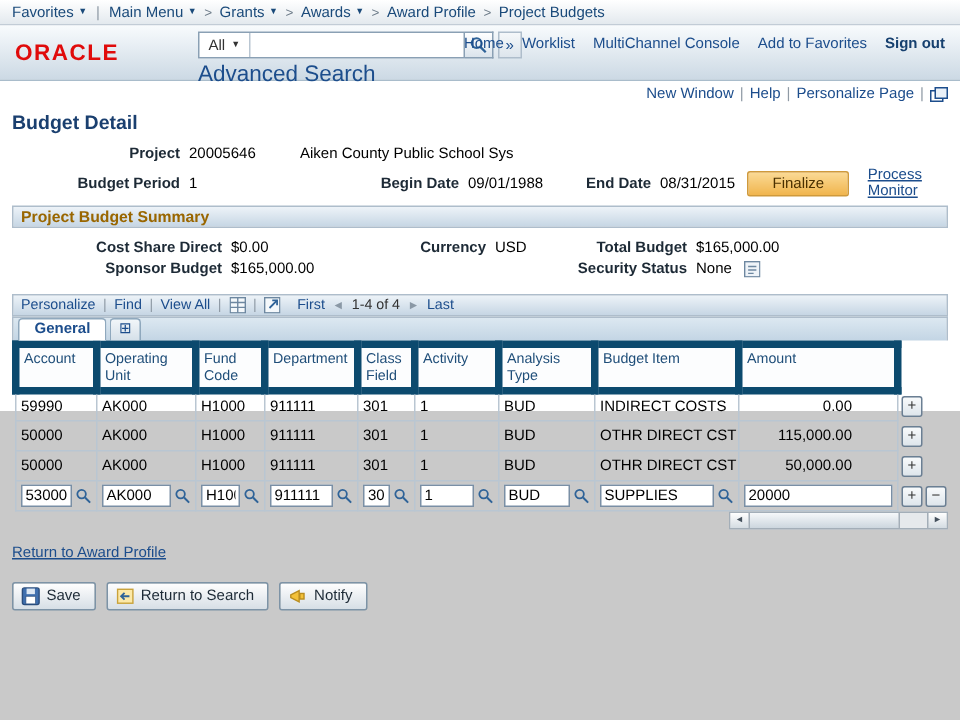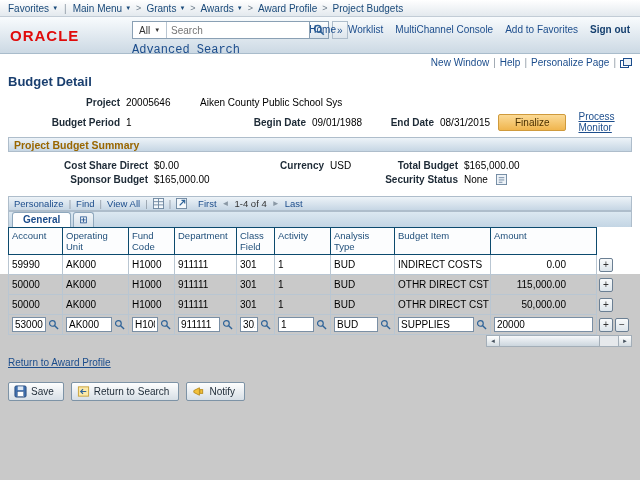--- a/index.html
+++ b/index.html
@@ -23,21 +23,21 @@
   .search-area { position:absolute; left:132px; top:4px; }
   .search-row { display:flex; align-items:stretch; }
   .search-box { display:flex; align-items:center; border:1px solid #8aa0b4; background:#fff; height:18px; width:178px; }
   .search-scope { display:flex; align-items:center; gap:4px; padding:0 6px; border-right:1px solid #b9c6d2; font-size:10px; color:#333; height:100%; cursor:pointer; }
   .search-scope .caret { color:#333; }
   .search-input { border:none; outline:none; flex:1; font-size:10px; padding:0 4px; color:#555; min-width:0; font-family:inherit; }
   .search-btn { width:19px; height:18px; border:1px solid #8aa0b4; border-left:none; background:linear-gradient(#ffffff,#dbe4ec);
     display:flex; align-items:center; justify-content:center; cursor:pointer; padding:0; }
   .adv-chip { margin-left:3px; height:18px; font-size:10px; color:#1c4d8c; border:1px solid #aebdcb; background:linear-gradient(#f5f8fa,#dde5ec);
     padding:0 4px; display:flex; align-items:center; cursor:pointer; }
-  .advanced-search { display:inline-block; margin-top:2px; font-size:12px; color:#1c4d8c; text-decoration:none; cursor:pointer;font-family:Liberation Mono, monospace; }
+  .advanced-search { display:inline-block; margin-top:2px; font-size:15px; color:#1c4d8c; text-decoration:none; cursor:pointer; }
   .header-links { position:absolute; right:10px; top:7px; font-size:10px; display:flex; gap:12px; align-items:center; }
   .header-links a { color:#1c4d8c; text-decoration:none; cursor:pointer; }
   .header-links a.signout { font-weight:bold; color:#16406f; }
 
   
   .page-links { height:15px; display:flex; justify-content:flex-end; align-items:center; gap:4px; font-size:10px; padding:2px 8px 0; }
   .page-links a { color:#1c4d8c; text-decoration:none; cursor:pointer; }
   .plk-sep { color:#8f9aa5; }
 
   
@@ -70,21 +70,21 @@
   
   .tab-strip { margin:0 8px; height:16px; background:linear-gradient(#dce8f1,#c3d5e4); border:1px solid #aebdcb; border-bottom:none;
     display:flex; align-items:flex-end; padding:2px 3px 0; gap:2px; }
   .tab-active { background:#fff; border:1px solid #8fa8bd; border-bottom:none; color:#1c4d8c; font-weight:bold;
     font-size:10px; padding:1px 10px 2px; border-radius:3px 3px 0 0; cursor:pointer; }
   .tab-icon { background:linear-gradient(#f2f6f9,#d5e0e9); border:1px solid #8fa8bd; border-bottom:none; font-size:10px;
     padding:0 5px 1px; border-radius:3px 3px 0 0; color:#1c4d8c; cursor:pointer; line-height:13px; }
 
   
   table.grid { border-collapse:collapse; table-layout:fixed; width:624px; margin:0 8px; font-size:10px; }
-  .grid th { border:1px solid #0c4a6e; background:#fcfdfe; color:#1f4e79; font-weight:normal; text-align:left;
+  .grid th { border:5px solid #0c4a6e; background:#fcfdfe; color:#1f4e79; font-weight:normal; text-align:left;
     padding:2px 3px; vertical-align:top; font-size:9.5px; height:26px; cursor:pointer; }
   .grid td { border:1px solid #b9c6d2; padding:1px 3px; color:#000; height:20px; overflow:hidden; white-space:nowrap; }
   .grid td.num { text-align:right; padding-right:30px; }
   .grid th.act, .grid td.act { border:none; background:transparent; padding:1px 2px; }
   .act-wrap { display:flex; gap:2px; align-items:center; }
   .pm-btn { width:14px; height:14px; border:1px solid #6b7f93; background:linear-gradient(#f8fafb,#dde5eb);
     font-size:10px; line-height:10px; color:#333; padding:0; cursor:pointer; border-radius:2px; font-family:inherit; }
   .cell-edit { display:flex; align-items:center; gap:2px; }
   .in { border:1px solid #7a8fa5; height:15px; font-size:10px; padding:0 2px; font-family:inherit; flex:1; min-width:0; }
   .in.num-in { text-align:left; }
@@ -147,21 +147,20 @@
     
     <div class="header-bar">
       <span class="oracle">ORACLE</span>
       <div class="search-area">
         <div class="search-row">
           <div class="search-box">
             <span class="search-scope">
               <span>All</span>
               <span class="caret">▼</span>
             </span>
-            <input class="search-input" type="text" placeholder="Search" style="">
           </div>
           <button class="search-btn">
             <svg width="12" height="12" viewBox="0 0 14 14">
               <circle cx="5.5" cy="5.5" r="3.8" fill="none" stroke="#2f6398" stroke-width="1.6"></circle>
               <line x1="8.6" y1="8.6" x2="12.6" y2="12.6" stroke="#2f6398" stroke-width="1.8"></line>
             </svg>
           </button>
           <span class="adv-chip">»</span>
         </div>
         <a class="advanced-search">Advanced Search</a>

